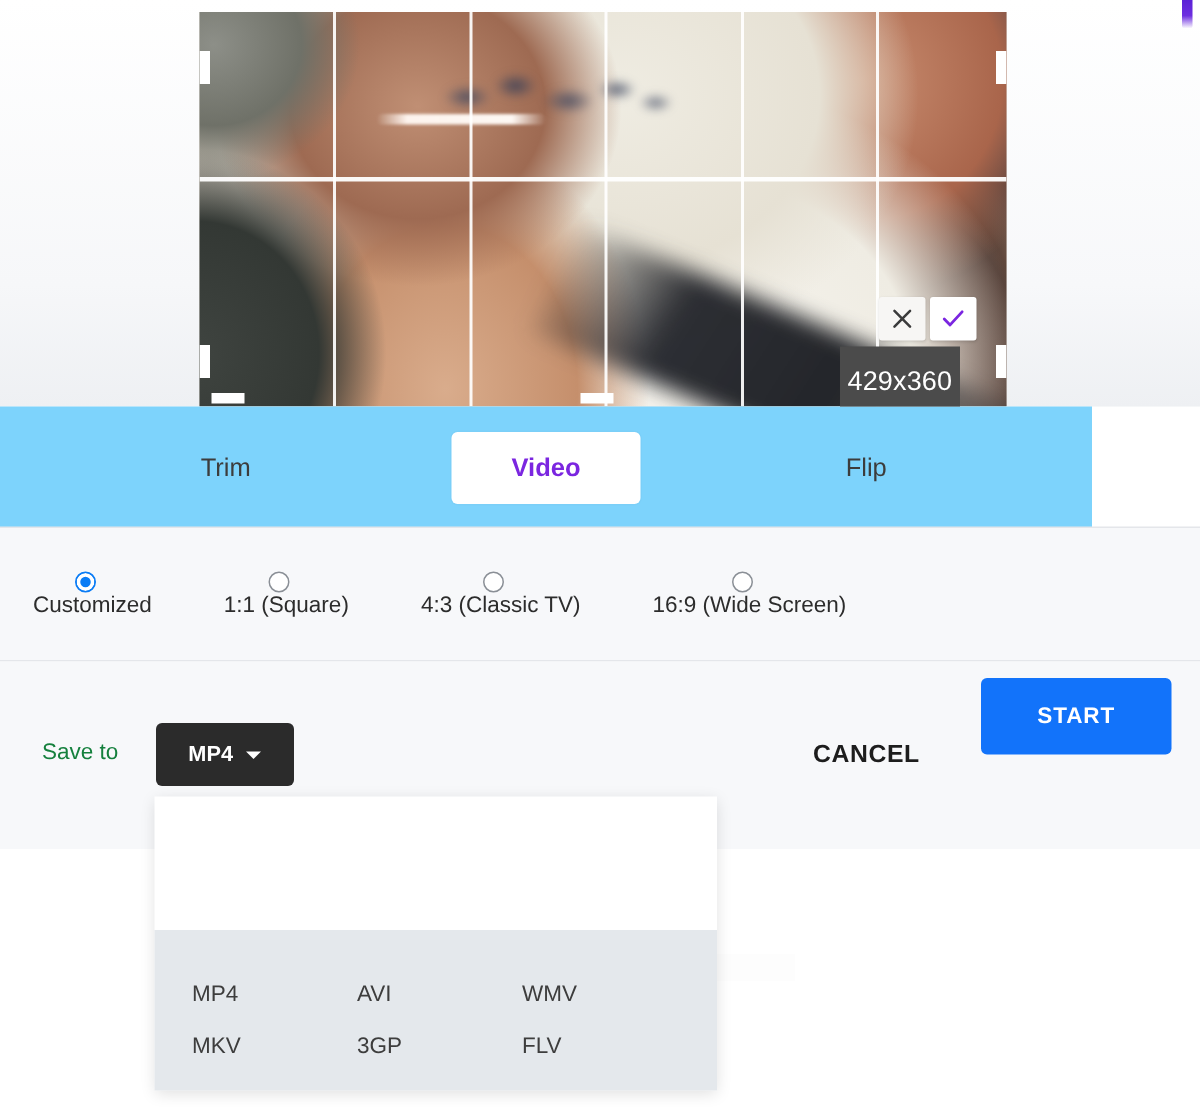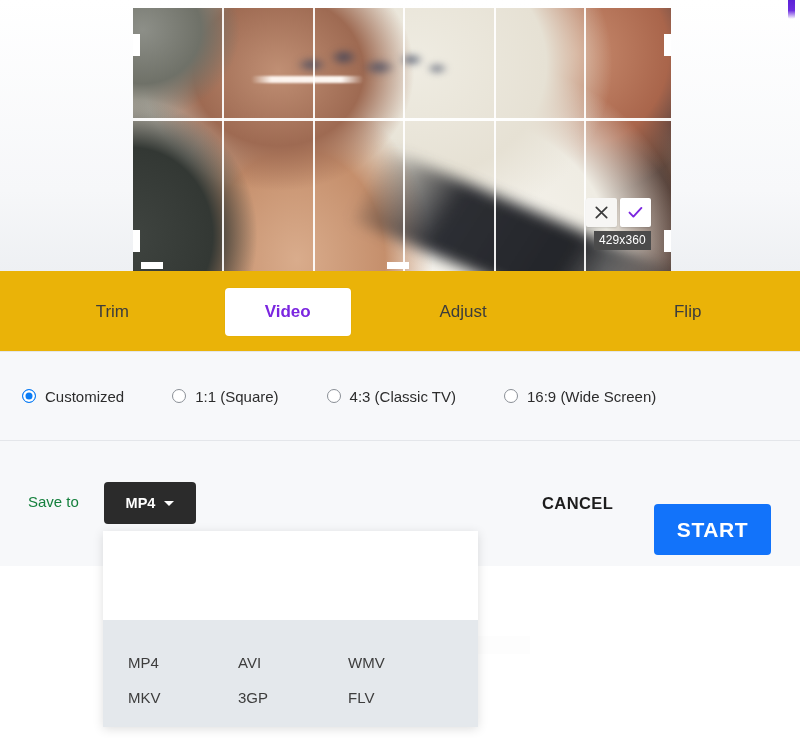--- a/index.html
+++ b/index.html
@@ -164,27 +164,27 @@
     display: flex;
     align-items: center;
     justify-content: center;
     cursor: pointer;
     padding: 0;
     box-shadow: 0 1px 2px rgba(0,0,0,0.14);
   }
   .crop-btn.confirm { background: #ffffff; }
   .crop-size-tip {
     position: absolute;
-    left: 594px;
+    left: 560px;
     top: 231px;
     background: #4b4b4b;
     color: #ffffff;
-    font-size: 12px;
+    font-size: 18px;
     line-height: 19px;
-    padding: 0 5px;
+    padding: 14px 5px;
     letter-spacing: 0.1px;
     white-space: nowrap;
     z-index: 6;
   }
 
   
   .purple-scroll {
     position: absolute;
     right: 5px;
     top: 0;
@@ -193,23 +193,23 @@
     background: linear-gradient(180deg, #5b21d6 0%, #6d2ee0 55%, rgba(120,70,230,0) 100%);
     border-radius: 0 0 2px 2px;
     z-index: 9;
   }
 
   
   .tabs-bar {
     position: absolute;
     left: 0;
     top: 271px;
-    width: 800px;
+    width: 728px;
     height: 81px;
-    background: #eab308;
+    background: #7dd3fc;
     display: flex;
     align-items: center;
   }
   .tab {
     flex: 1 1 0;
     display: flex;
     align-items: center;
     justify-content: center;
     height: 48px;
     font-size: 17px;
@@ -249,20 +249,21 @@
     padding-left: 22px;
     box-sizing: border-box;
   }
   .radio-opt {
     display: flex;
     align-items: center;
     cursor: pointer;
     font-size: 15px;
     color: #2c2c2c;
     user-select: none;
+    flex-direction: column;
   }
   .radio-opt + .radio-opt { margin-left: 48px; }
   .radio-mark {
     width: 14px;
     height: 14px;
     border-radius: 50%;
     border: 1.5px solid #8a8f96;
     box-sizing: border-box;
     margin-right: 9px;
     flex: 0 0 auto;
@@ -335,28 +336,28 @@
     font-weight: bold;
     color: #1d1d1d;
     letter-spacing: 0.4px;
     cursor: pointer;
     padding: 4px 6px;
     font-family: "Liberation Sans", sans-serif;
   }
   .start-btn {
     position: absolute;
     left: 654px;
-    top: 504px;
-    width: 117px;
+    top: 452px;
+    width: 127px;
     height: 51px;
     background: #1273fa;
     color: #ffffff;
     border: none;
     border-radius: 4px;
-    font-size: 21px;
+    font-size: 15px;
     font-weight: bold;
     letter-spacing: 0.6px;
     cursor: pointer;
     font-family: "Liberation Sans", sans-serif;
   }
 
   
   .page-rest {
     position: absolute;
     left: 0;
@@ -503,21 +504,20 @@
     </div>
 
     <div class="crop-size-tip">429x360</div>
 
     <div class="purple-scroll"></div>
   </div>
 
   <div class="tabs-bar">
     <button class="tab">Trim</button>
     <button class="tab active">Video</button>
-    <button class="tab">Adjust</button>
     <button class="tab">Flip</button>
   </div>
   <div class="tabs-divider"></div>
 
   <div class="ratio-bar">
     <label class="radio-opt selected">
       <span class="radio-mark"></span>
       <span>Customized</span>
     </label>
     <label class="radio-opt">

